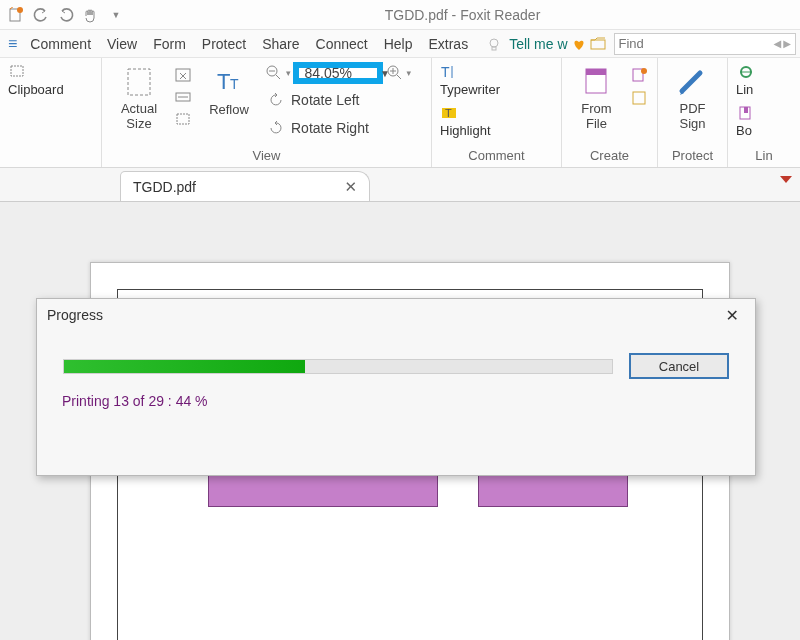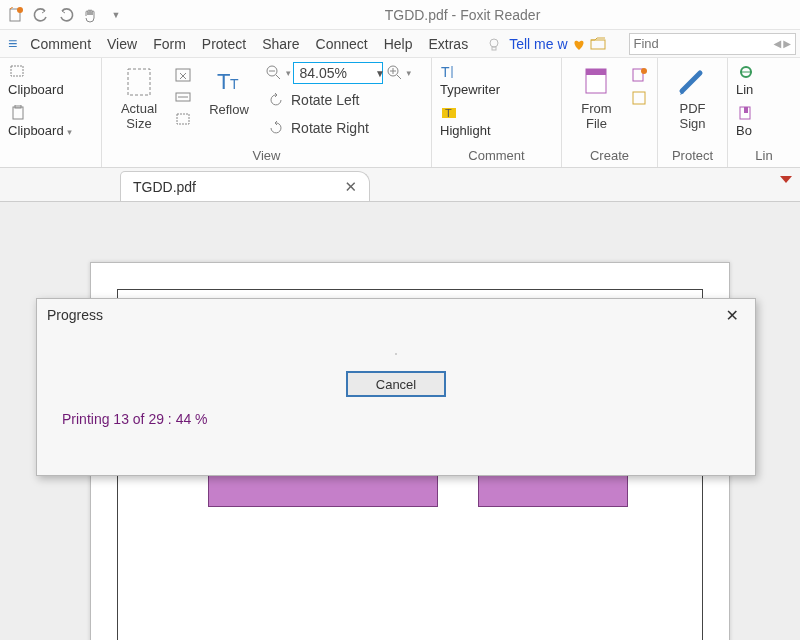--- a/index.html
+++ b/index.html
@@ -5,54 +5,54 @@
   * { box-sizing: border-box; margin: 0; padding: 0; font-family: "Segoe UI", Tahoma, sans-serif; }
   body { width: 800px; height: 640px; background: #fff; overflow: hidden; font-size: 13px; color: #333; position: relative; }
   
   .titlebar { height: 30px; background: #fdfdfd; border-bottom: 1px solid #e5e5e5; display: flex; align-items: center; padding: 0 6px; gap:5px;}
   .titlebar .ticon { width: 20px; height: 20px; display:flex; align-items:center; justify-content:center; color:#777; }
   .titlebar .title { flex:1; text-align:center; color:#777; font-size:14px; }
   
   .menubar { height: 28px; background:#fafafa; display:flex; align-items:center; padding:0 4px; gap:2px; font-size:14px; color:#444; border-bottom:1px solid #e5e5e5;}
   .menubar .m { padding:3px 7px; cursor:default;}
   .menubar .spacer { flex:0 0 6px; }
-  .menubar .tellme { color:#1d4ed8; margin-left:4px;}
-  .menubar .findbox { margin-left:19px; flex:1; display:flex; align-items:center; border:1px solid #ccc; height:22px; background:#fff; padding:0 4px;}
+  .menubar .tellme { color:#0f766e; margin-left:4px;}
+  .menubar .findbox { margin-left:4px; flex:1; display:flex; align-items:center; border:1px solid #ccc; height:22px; background:#fff; padding:0 4px;}
   .menubar .findbox input { border:none; outline:none; font-size:13px; color:#888; width:100%; }
   .menubar .ic { width:18px; height:18px; display:flex; align-items:center; justify-content:center;}
   
   .ribbon { height:110px; background:#fdfdfd; border-bottom:1px solid #d8d8d8; display:flex; }
   .rgroup { border-right:1px solid #e0e0e0; display:flex; flex-direction:column; }
   .rgroup .body { flex:1; display:flex; align-items:flex-start; padding:4px 8px; gap:6px;}
   .rgroup .label { text-align:center; font-size:13px; color:#666; padding:3px 0 4px 0;}
   .vstack { display:flex; flex-direction:column; gap:2px; font-size:14px; color:#444;}
   .vstack .row { display:flex; align-items:center; gap:5px; padding:2px 2px; cursor:default;}
   .bigbtn { display:flex; flex-direction:column; align-items:center; justify-content:flex-start; padding:2px 4px; width:58px; text-align:center; font-size:13px; color:#444; gap:2px;}
   .bigbtn .bicon { width:36px; height:36px; display:flex; align-items:center; justify-content:center;}
   .sicon { width:20px; height:20px; display:flex; align-items:center; justify-content:center;}
   .zoombox { display:flex; align-items:center; gap:2px;}
-  .zoombox .zedit { border:1px solid #0ea5e9; height:22px; width:90px; display:flex; align-items:center; padding:4px 6px; background:#fff; justify-content:space-between;gap:28px;}
+  .zoombox .zedit { border:6px solid #0ea5e9; height:22px; width:90px; display:flex; align-items:center; padding:4px 6px; background:#fff; justify-content:space-between;gap:28px;}
   .zoombox .zedit span.arrow{ color:#555; font-size:10px;}
   
   .tabstrip { height:34px; background:#f6f6f6; border-bottom:1px solid #ccc; display:flex; align-items:flex-end; padding-left:120px; position:relative;}
   .tab { height:30px; background:#fff; border:1px solid #ccc; border-bottom:none; border-radius:5px 12px 0 0; min-width:250px; display:flex; align-items:center; padding:0 12px; gap:20px; color:#333; font-size:14px;}
   .tab .close { margin-left:auto; color:#666; font-size:15px;}
   .tabstrip .dropdown-arrow { position:absolute; right:8px; top:8px; width:0;height:0;border-left:6px solid transparent;border-right:6px solid transparent;border-top:7px solid #c0392b;}
   
   .docarea { position:relative; height:438px; background:#eee; overflow:hidden;}
   .page { position:absolute; left:90px; top:60px; width:640px; height:500px; background:#fff; border:1px solid #bbb; box-shadow:0 0 4px rgba(0,0,0,0.15); padding:26px;}
   .drawing { position:relative; width:100%; height:100%; border:1px solid #444;}
   .drawing .purple { position:absolute; background:#c57fc9; border:1px solid #7a3d7e;}
   .drawing .blue { position:absolute; background:#1d6fe0;}
   .drawing .roadlabel { position:absolute; writing-mode:vertical-rl; font-size:9px; font-weight:bold; color:#222;}
   
   .dialog { position:absolute; left:36px; top:298px; width:720px; height:178px; background:#f7f7f7; border:1px solid #b8b8b8; box-shadow:2px 3px 8px rgba(0,0,0,0.25);}
   .dialog .dtitle { height:32px; display:flex; align-items:center; padding:0 10px; font-size:14px; color:#333;}
   .dialog .dtitle .x { margin-left:auto; font-size:16px; color:#333; padding:2px 6px; cursor:default;}
-  .dialog .dbody { padding:22px 26px 8px 26px; display:flex; align-items:center; gap:16px;flex-direction:column;}
+  .dialog .dbody { padding:22px 26px 8px 26px; display:flex; align-items:center; gap:16px;}
   .pbar { flex:1; height:15px; background:#e6e6e6; border:1px solid #cfcfcf; position:relative;}
   .pbar .fill { position:absolute; left:0; top:0; bottom:0; background:linear-gradient(to right,#2fbf2f,#0fa80f); }
   .cancelbtn { width:100px; height:26px; border:2px solid #3b78b5; background:#eaeaea; color:#333; font-size:13px; display:flex; align-items:center; justify-content:center; cursor:default;}
   .dialog .status { padding:6px 0 0 25px; font-size:14px; color:#701a75;}
   svg { display:block; }
 </style>
 </head>
 <body>
 
 <div class="titlebar">
@@ -124,30 +124,20 @@
 
   <div class="rgroup" style="width:102px;">
     <div class="body" style="flex-direction:column;gap:6px;align-items:flex-start;">
       <div class="row">
         <span class="sicon">
             <svg width="16" height="14">
               <rect x="1" y="1" width="12" height="10" fill="none" stroke="#888" stroke-dasharray="2 1"></rect>
             </svg>
           </span>
         <span>Clipboard</span>
-      </div>
-      <div class="row">
-        <span class="sicon">
-            <svg width="14" height="16">
-              <rect x="2" y="2" width="10" height="12" fill="none" stroke="#888"></rect>
-              <rect x="4" y="0" width="6" height="3" fill="none" stroke="#888"></rect>
-            </svg>
-          </span>
-        <span>Clipboard</span>
-        <span style="font-size:9px;color:#888;">▾</span>
       </div>
     </div>
     <div class="label">&nbsp;</div>
   </div>
 
   <div class="rgroup" style="width:330px;">
     <div class="body">
       <div class="bigbtn">
         <span class="bicon">
             <svg width="34" height="34">

